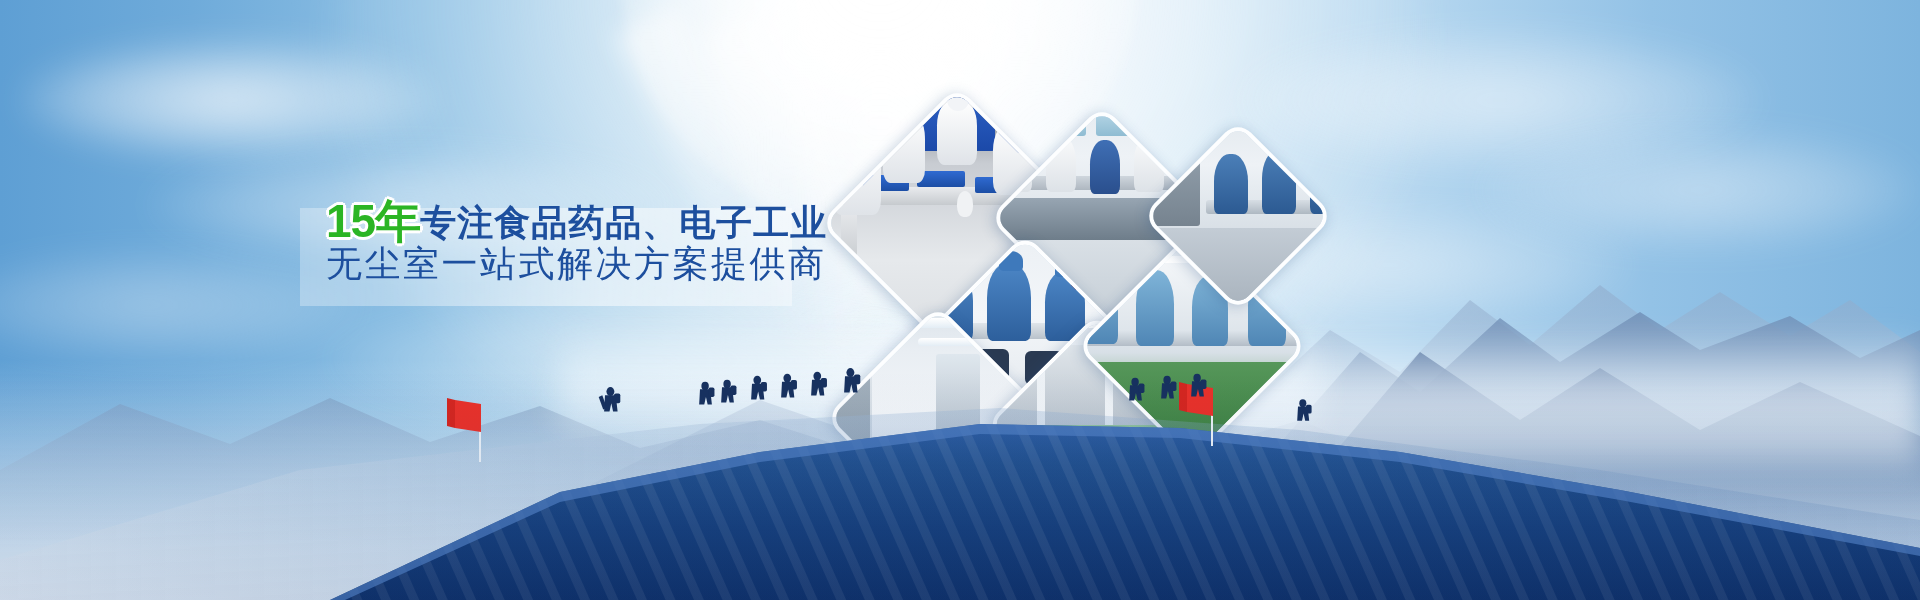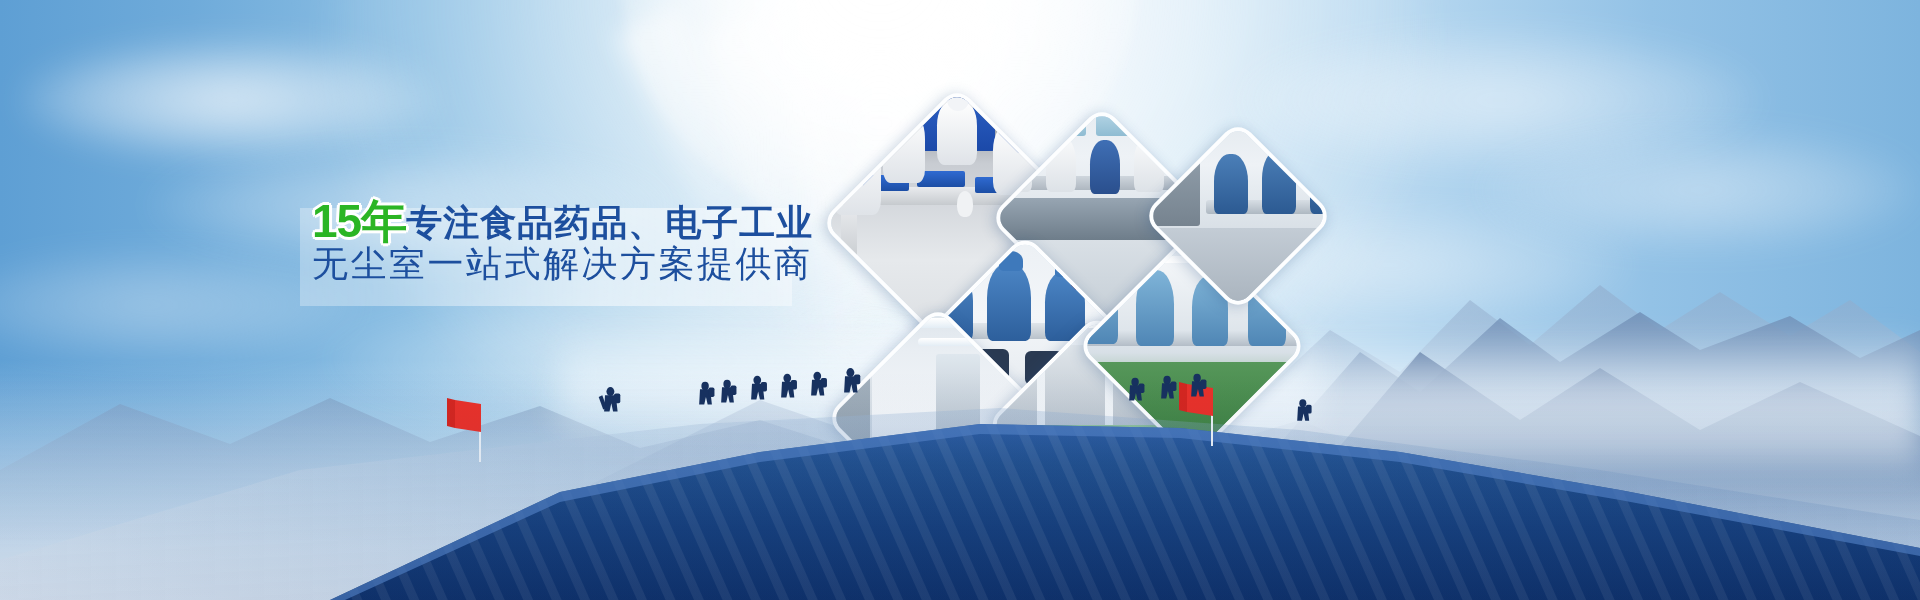--- a/index.html
+++ b/index.html
@@ -99,21 +99,21 @@
   #text-panel{
     position:absolute;left:300px;top:208px;width:492px;height:98px;
     background:linear-gradient(to right,
       rgba(255,255,255,0.30) 0%,
       rgba(255,255,255,0.42) 38%,
       rgba(255,255,255,0.52) 62%,
       rgba(255,255,255,0.40) 100%);
     backdrop-filter:blur(1px);
   }
   #headline{
-    position:absolute;left:312px;top:198px;width:492px;
+    position:absolute;left:326px;top:198px;width:492px;
     line-height:1.04;
     white-space:nowrap;
   }
   .hl-line{display:block;height:47px;}
   .hl-years{
     font-size:46px;font-weight:bold;color:#2bb524;
     letter-spacing:-1px;
     text-shadow:
       -2px -2px 0 #fff, 2px -2px 0 #fff, -2px 2px 0 #fff, 2px 2px 0 #fff,
       -3px 0 0 #fff, 3px 0 0 #fff, 0 -3px 0 #fff, 0 3px 0 #fff;

